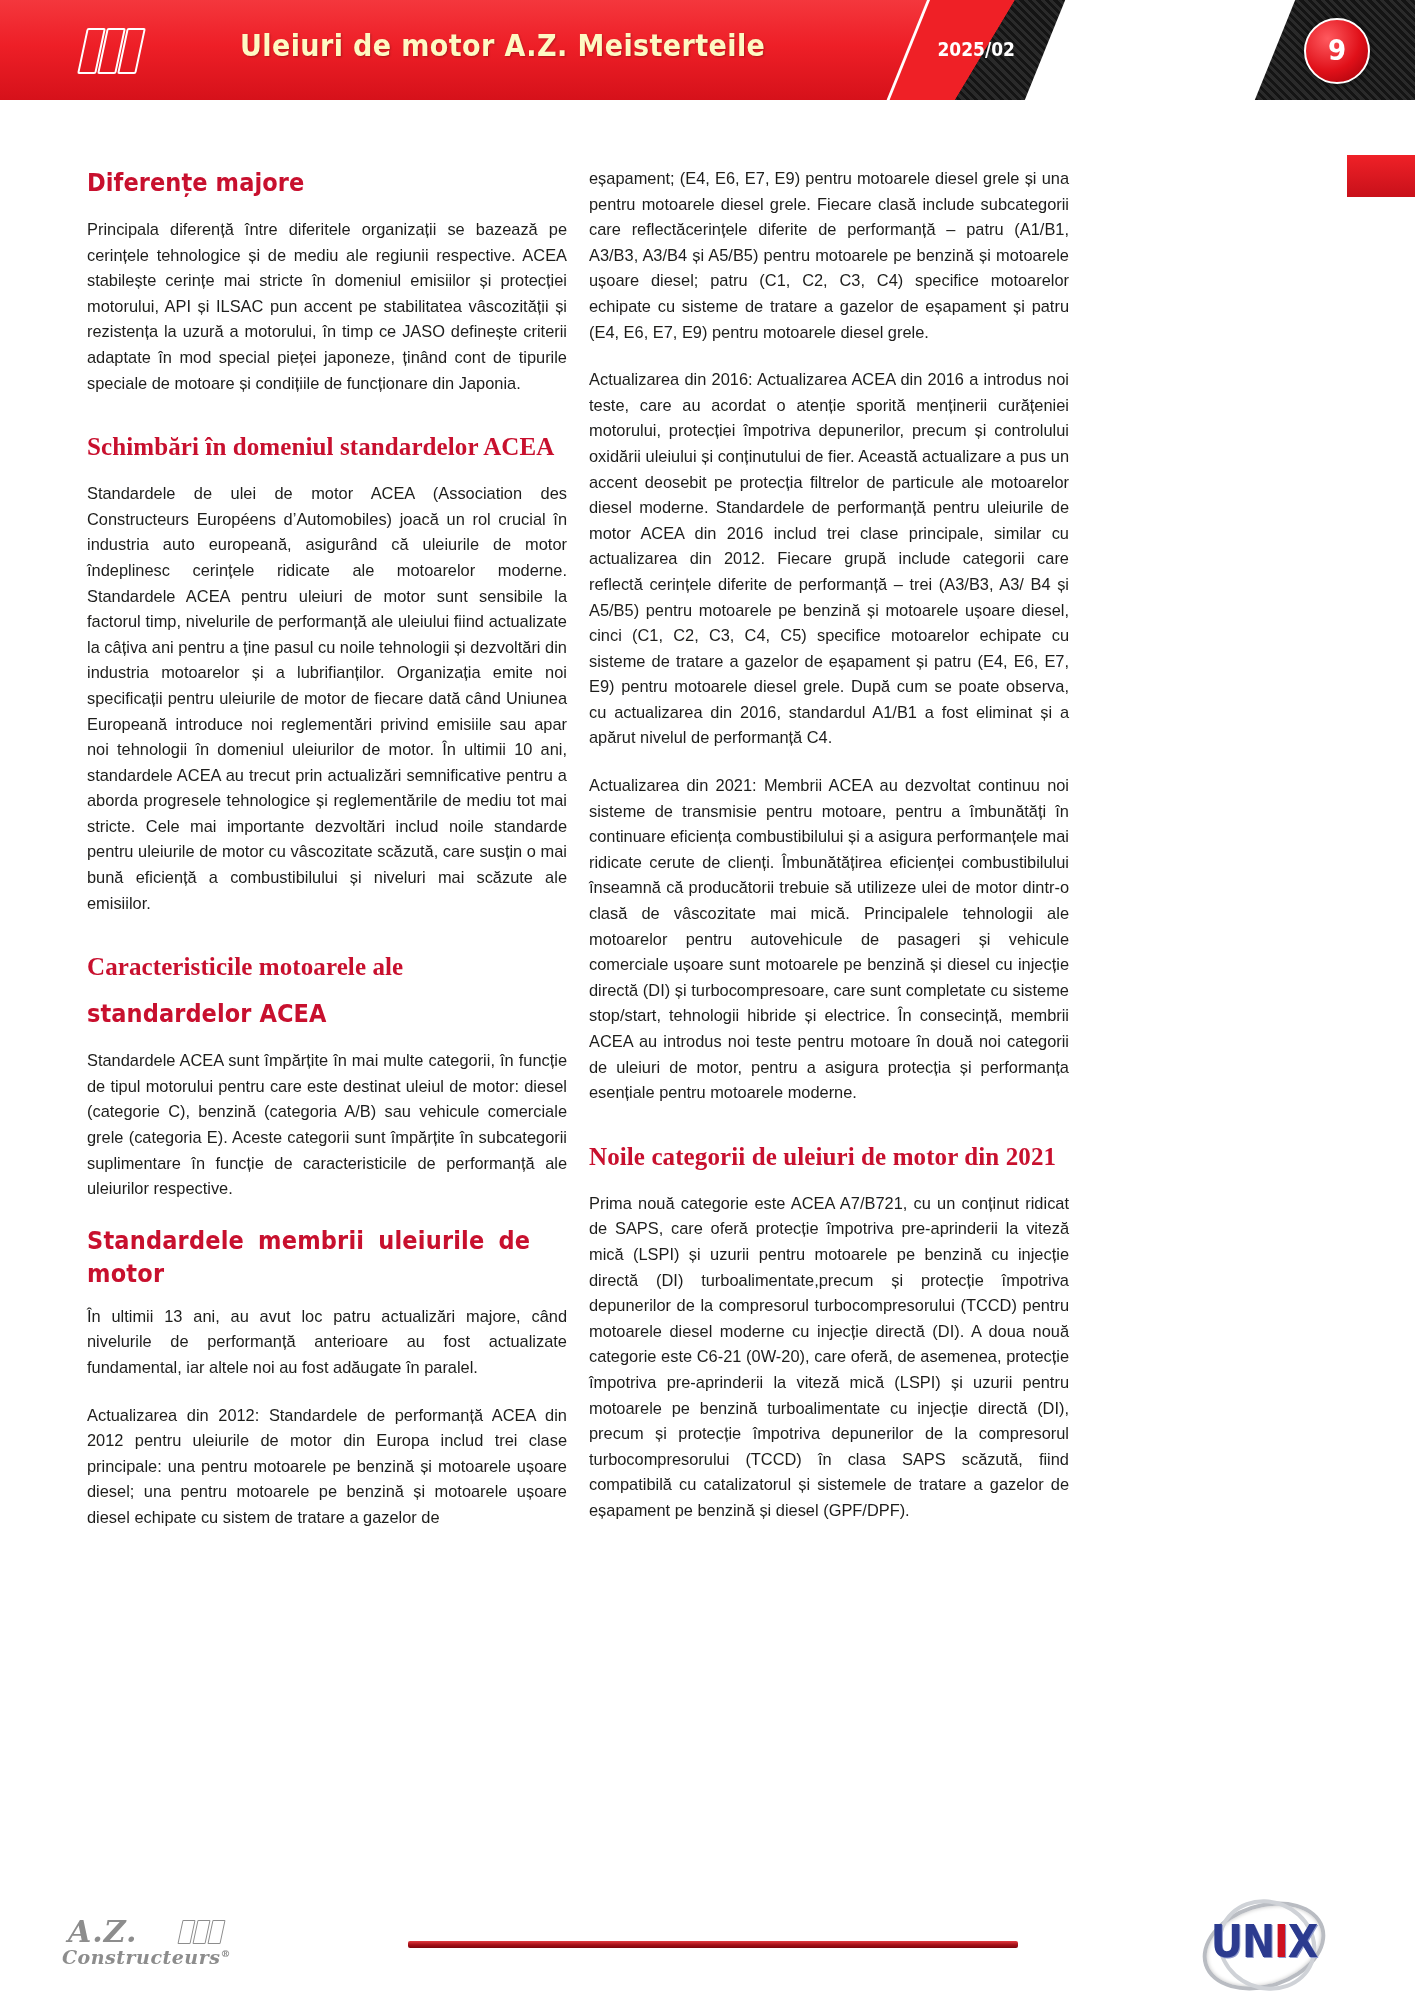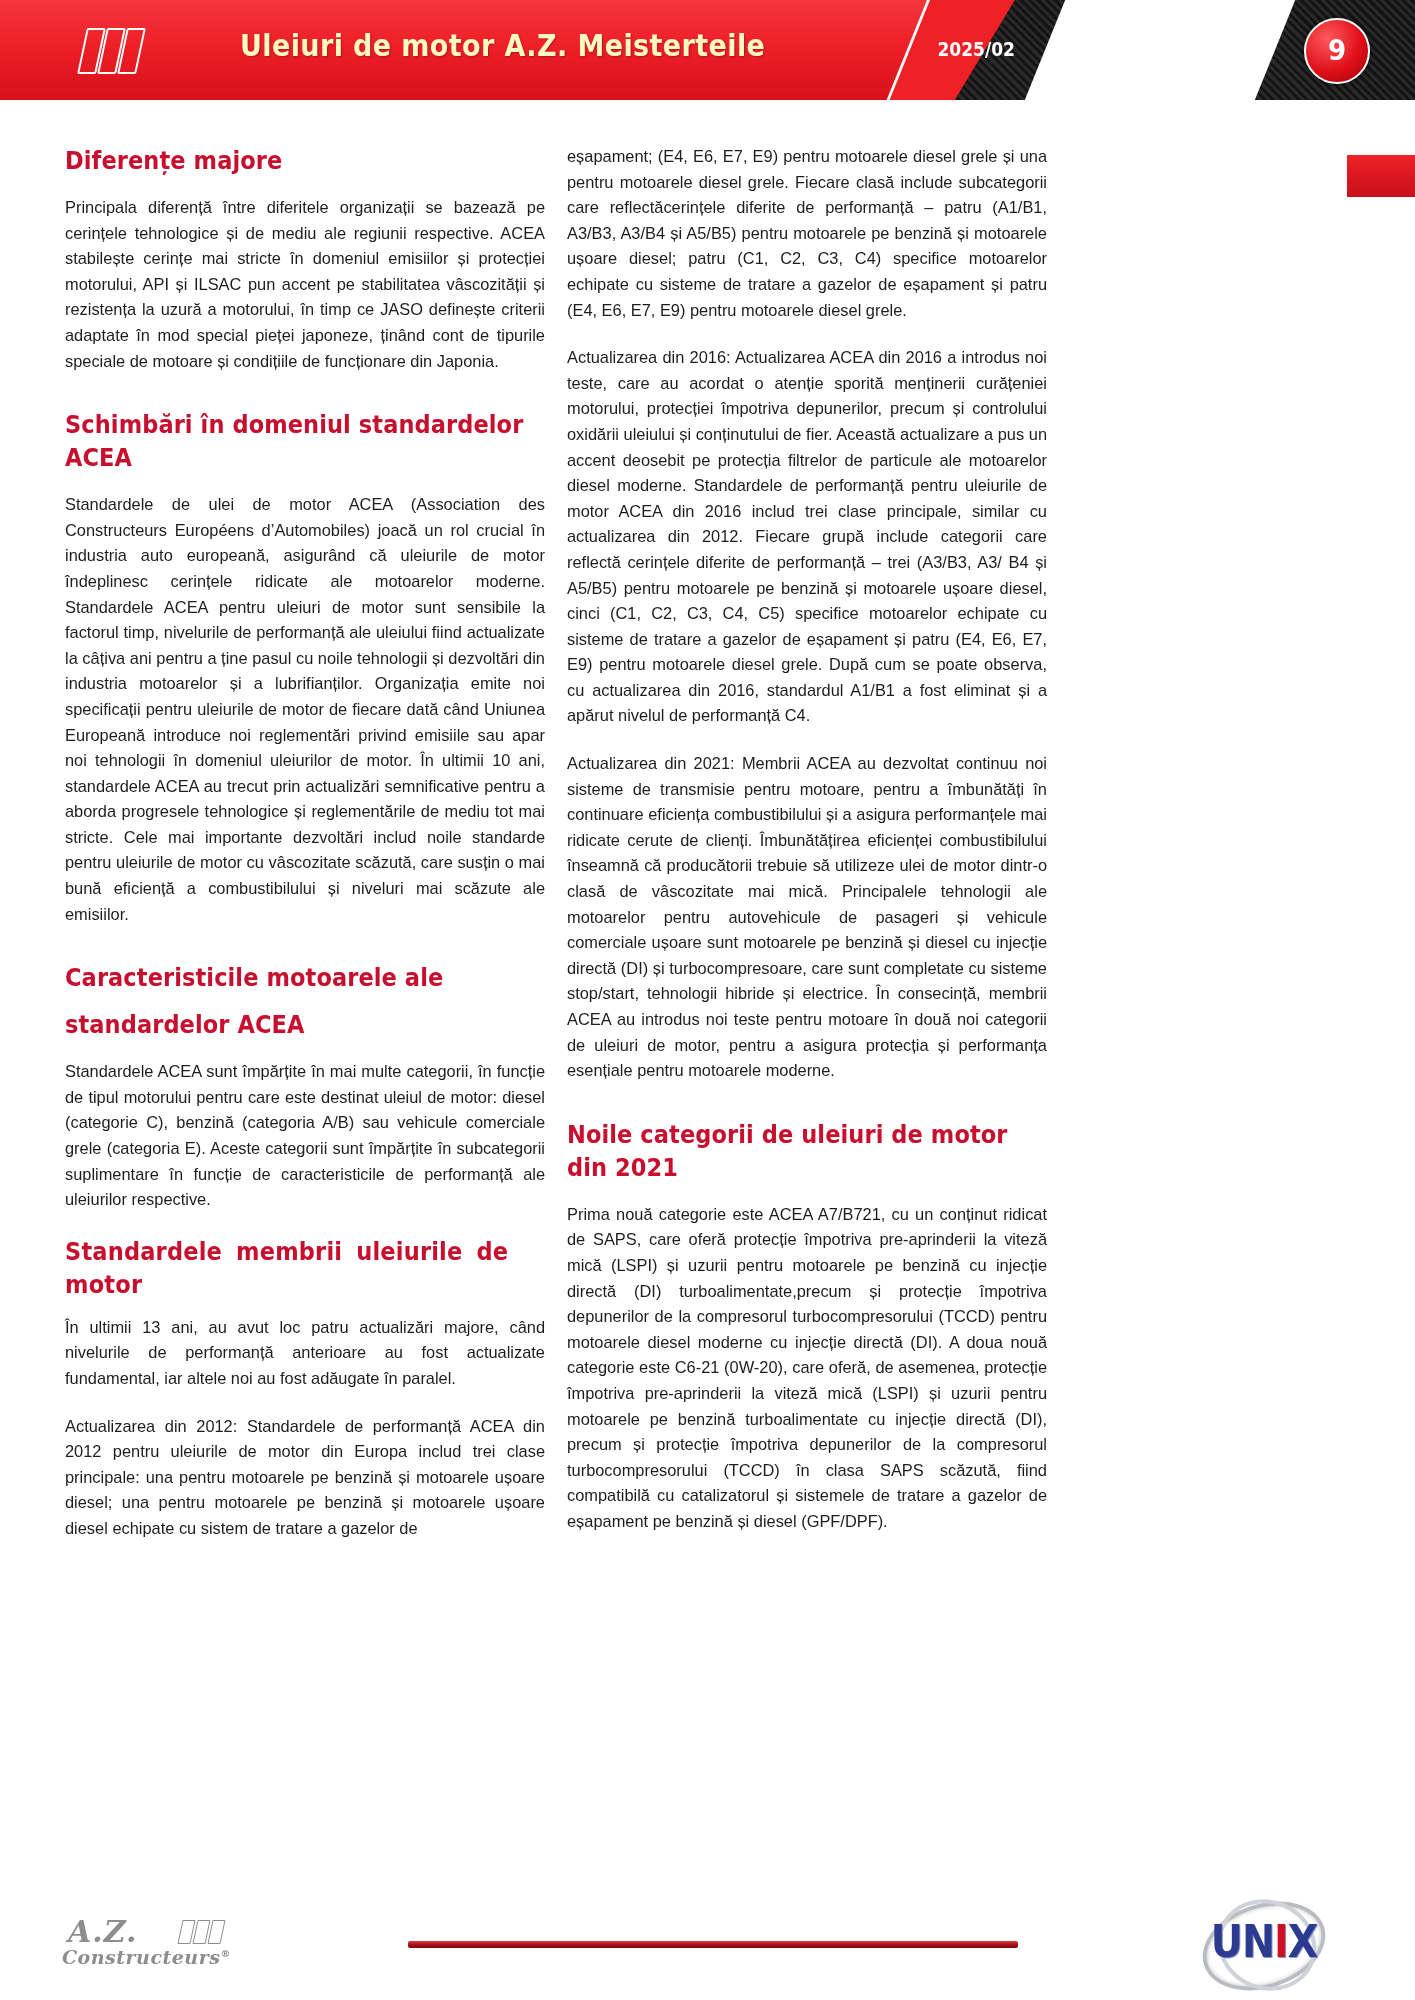--- a/index.html
+++ b/index.html
@@ -91,41 +91,42 @@
   }
 
   
   .edge-tab{
     position:absolute;right:0;top:155px;width:68px;height:42px;
     background:linear-gradient(180deg,#ef2127 0%,#c8101a 100%);
   }
 
   
   .col{
-    position:absolute;top:144px;width:480px;
+    position:absolute;top:166px;width:480px;
     font-size:16.4px;line-height:25.6px;
     text-align:justify;
     color:#1d1d1b;
+    margin-left:22px;
   }
   .col-left{left:65px;}
   .col-right{left:567px;}
 
   h2.sect{
     color:#c8102e;
     font-family:"DejaVu Sans Condensed","Liberation Sans",sans-serif;
     font-weight:bold;
     font-size:25px;
     line-height:33px;
     margin:0 0 18px 0;
     text-align:left;
     letter-spacing:.1px;
   }
   h2.sect.tight{margin-bottom:14px;}
   h2.sect.wide{letter-spacing:.2px;word-spacing:6px;}
-  h2.spaced{margin-top:34px;}
+  h2.spaced{margin-top:34px;font-family:Liberation Serif, serif;}
   p{margin:0 0 22px 0;}
   p.last{margin-bottom:0;}
 
   
   .footer{position:absolute;left:0;bottom:0;width:1415px;height:110px;background:#fff;}
   .az-logo{
     position:absolute;left:62px;bottom:22px;width:200px;height:64px;
   }
   .az-script{
     position:absolute;left:6px;top:0;

